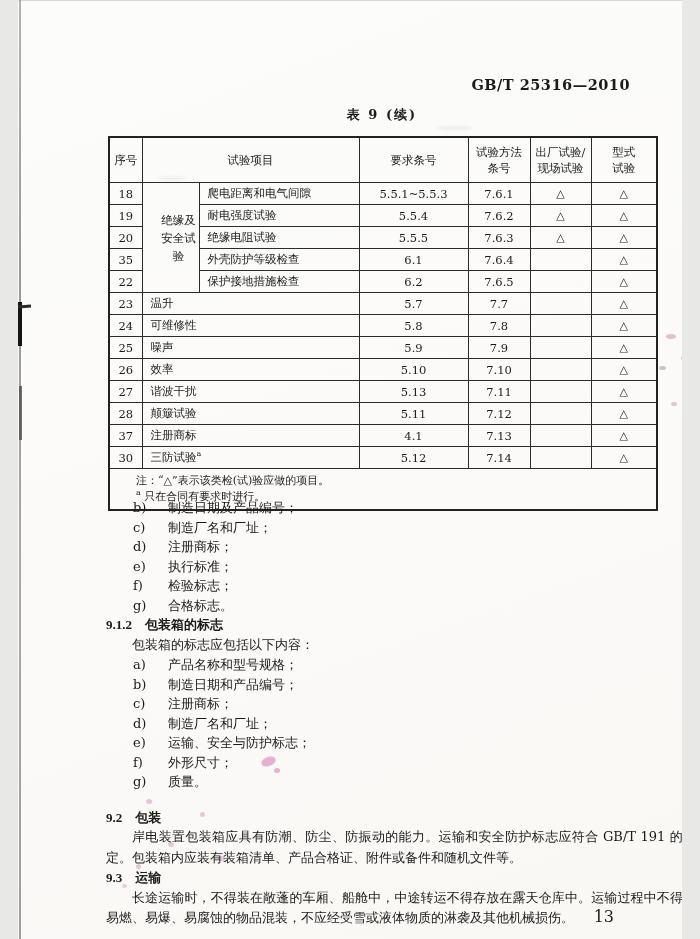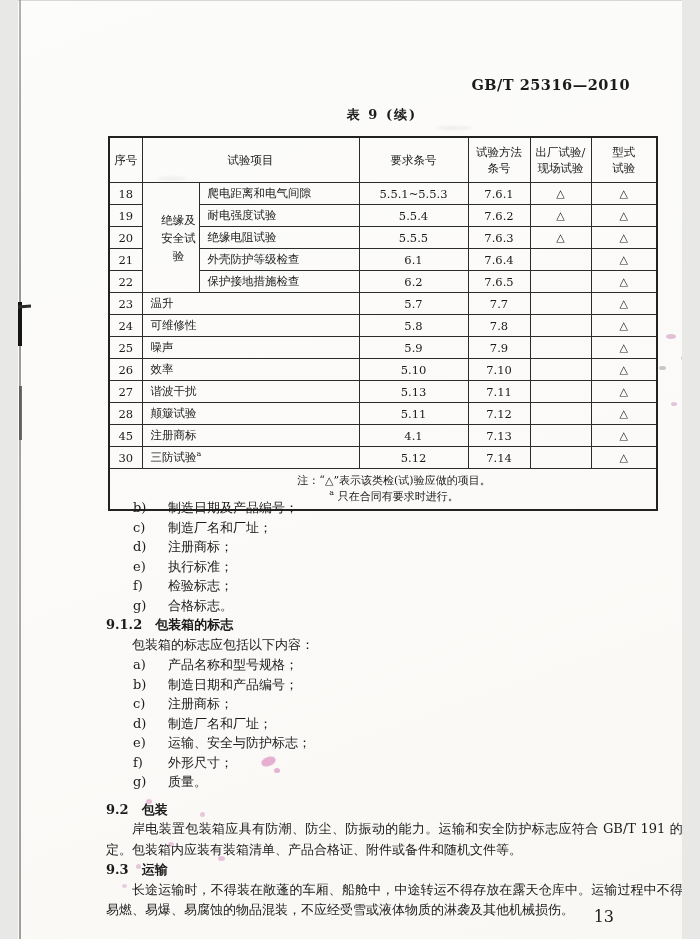--- a/index.html
+++ b/index.html
@@ -25,32 +25,32 @@
   table.t7{position:absolute;top:136px;left:90px;width:548px;border-collapse:collapse;table-layout:fixed;
     border:2px solid #222;}
   .t7 th,.t7 td{border:1px solid #2b2b2b;padding:0;font-weight:normal;}
   .t7 th{font-size:11.5px;line-height:16px;height:44px;vertical-align:middle;text-align:center;}
   .t7 th span{display:block;}
   .t7 td{height:21px;font-size:11.5px;text-align:center;vertical-align:middle;}
   .t7 td.item{text-align:left;padding-left:8px;}
   .t7 td.group{font-size:11.5px;line-height:18px;padding-left:16px;}
   .t7 td.group span{display:block;}
   .t7 td.tri{font-size:11px;}
-  .t7 td.notes{height:auto;text-align:center;font-size:11px;line-height:16px;padding:4px 4px 4px 26px;}
+  .t7 td.notes{height:auto;text-align:left;font-size:11px;line-height:16px;padding:4px 4px 4px 26px;}
   .t7 td.notes .nline{display:block;}
   sup{font-size:8px;vertical-align:super;line-height:0;}
   
   .content{position:absolute;left:88px;top:498px;width:590px;font-size:13px;line-height:19.5px;}
   .li-row{display:flex;}
   .li-row .lbl{width:35px;margin-left:27px;flex:none;}
   .li-row .txt{flex:1;}
   .sec{font-weight:bold;}
-  .sec .num{margin-right:13px;}
+  .sec .num{margin-right:13px;font-family:Liberation Serif, serif;}
   .para{text-indent:2em;text-align:justify;line-height:20.5px;}
-  .mt4{margin-top:8px;}
+  .mt4{margin-top:16px;}
   .page-num{position:absolute;right:68px;top:907px;font-size:16px;}
 </style>
 </head>
 <body>
 
 <div class="page">
 
   <div class="top-hairline"></div>
   <div class="edge-line"></div>
   <div class="edge-blob1"></div>
@@ -128,21 +128,21 @@
     </tr>
     <tr>
       <td>20</td>
       <td class="item">绝缘电阻试验</td>
       <td>5.5.5</td>
       <td>7.6.3</td>
       <td class="tri">△</td>
       <td class="tri">△</td>
     </tr>
     <tr>
-      <td>21</td>
+      <td>35</td>
       <td class="item">外壳防护等级检查</td>
       <td>6.1</td>
       <td>7.6.4</td>
       <td class="tri"></td>
       <td class="tri">△</td>
     </tr>
     <tr>
       <td>22</td>
       <td class="item">保护接地措施检查</td>
       <td>6.2</td>
@@ -192,21 +192,21 @@
     </tr>
     <tr>
       <td>28</td>
       <td class="item" colspan="2">颠簸试验</td>
       <td>5.11</td>
       <td>7.12</td>
       <td class="tri"></td>
       <td class="tri">△</td>
     </tr>
     <tr>
-      <td>45</td>
+      <td>37</td>
       <td class="item" colspan="2">注册商标</td>
       <td>4.1</td>
       <td>7.13</td>
       <td class="tri"></td>
       <td class="tri">△</td>
     </tr>
     <tr>
       <td>30</td>
       <td class="item" colspan="2"><span>三防试验</span><sup>a</sup></td>
       <td>5.12</td>

